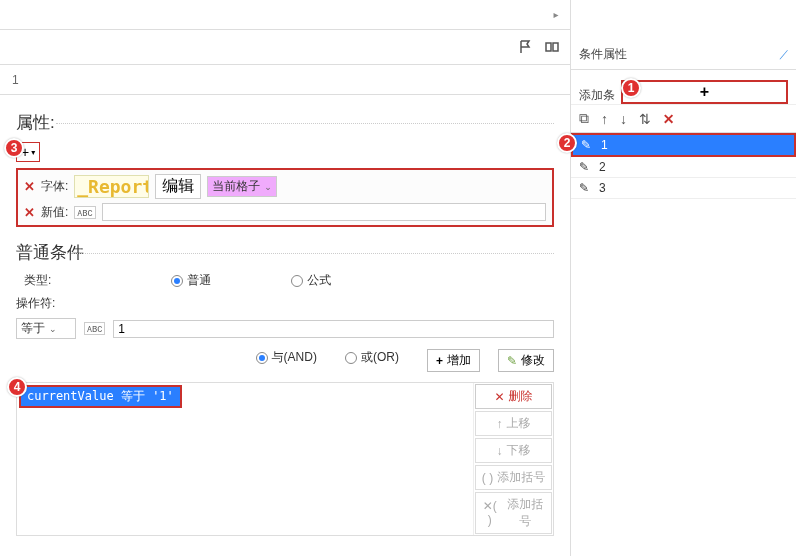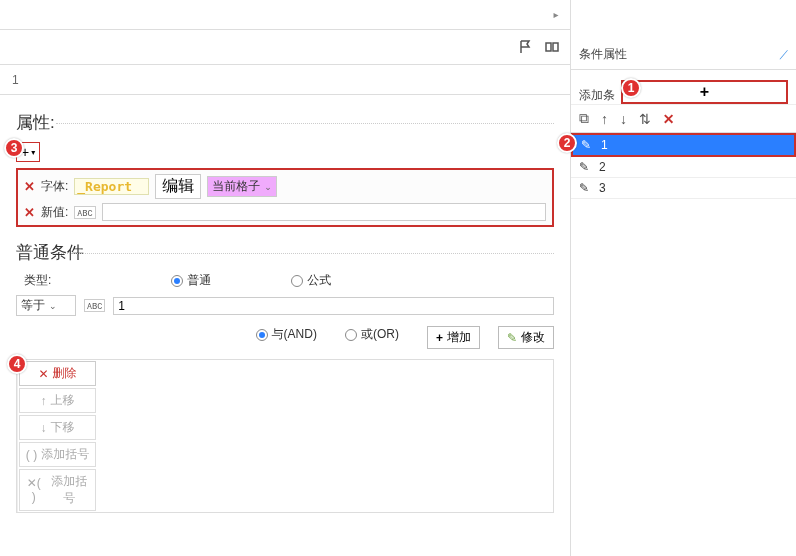--- a/index.html
+++ b/index.html
@@ -22,21 +22,21 @@
 .section-label::after { content: ""; position: absolute; left: 40px; right: 0; top: 50%; border-top: 1px dotted #ccc; }
 
 .badge-circle { position: absolute; width: 20px; height: 20px; border-radius: 50%; background: #e03131; color: #fff; font-size: 12px; font-weight: bold; display: flex; align-items: center; justify-content: center; z-index: 10; border: 2px solid #fff; box-shadow: 0 0 2px rgba(0,0,0,.3); }
 
 .add-prop { display: flex; align-items: center; margin: 4px 0 6px 0; position: relative; }
 .plus-btn { border: 1px solid #c9302c; background: #fff; padding: 1px 4px; font-size: 14px; display: flex; align-items: center; gap: 2px; }
 
 .red-box { border: 2px solid #c9302c; padding: 4px 6px; background: #fcfcfc; display: flex; flex-direction: column; gap: 4px; position: relative; }
 .row { display: flex; align-items: center; gap: 6px; }
 .red-x { color: #c9302c; font-weight: bold; font-size: 13px; }
-.font-preview { background: #FFFDE7; color: #E8B931; font-family: monospace; padding: 0 2px; font-size: 13px; font-weight: bold; border: 1px solid #e0e0b0; width: 75px; overflow: hidden; white-space: nowrap; }
+.font-preview { background: #FFFDE7; color: #E8B931; font-family: monospace; padding: 0 2px; font-size: 18px; font-weight: bold; border: 1px solid #e0e0b0; width: 75px; overflow: hidden; white-space: nowrap; }
 .btn-s { border: 1px solid #ccc; background: #fff; padding: 1px 6px; font-size: 16px; }
 .sel { display: flex; align-items: center; border: 1px solid #ccc; background: #f0abfc; padding: 1px 4px; font-size: 12px; gap: 4px; }
 .sel .caret { font-size: 9px; color: #666; }
 .abc-icon { font-size: 10px; color: #666; border: 1px solid #ccc; padding: 0 2px; background: #fff; }
 .val-input { border: 1px solid #ccc; background: #fff; padding: 1px 4px; font-size: 12px; flex: 1; min-width: 140px; }
 
 .cond-type { display: flex; align-items: center; gap: 80px; margin: 4px 8px; }
 .cond-type-label { margin-right: 40px; }
 .radio { display: flex; align-items: center; gap: 4px; }
 .radio .circ { width: 12px; height: 12px; border: 1px solid #888; border-radius: 50%; display: flex; align-items: center; justify-content: center; }
@@ -146,20 +146,21 @@
       <span class="radio checked">
         <span class="circ"></span>
           <span>普通</span>
       </span>
       <span class="radio">
         <span class="circ"></span>
           <span>公式</span>
       </span>
     </div>
 
+    <div style="margin-top:6px;">操作符:</div>
     <div class="op-row">
       <span class="op-sel">
         <span>等于</span>
           <span class="caret">⌄</span>
       </span>
       <span class="abc-icon">ᴀʙᴄ</span>
       <input class="val-box" value="1" style="">
     </div>
 
     <div class="andor-row">
@@ -178,20 +179,23 @@
       <button class="btn-act">
         <span class="mod-icon">✎</span>
           <span>修改</span>
       </button>
     </div>
 
     <div class="list-area">
       <div class="badge-circle" style="left:-10px; top:-6px;">
           <span>4</span>
         </div>
+      <div class="list-items">
+        <span class="list-item">currentValue 等于 '1'</span>
+      </div>
       <div class="list-actions">
         <button class="la-btn danger">
             <span>✕</span>
             <span>删除</span>
           </button>
         <button class="la-btn disabled">
             <span>↑</span>
             <span>上移</span>
           </button>
         <button class="la-btn disabled">

